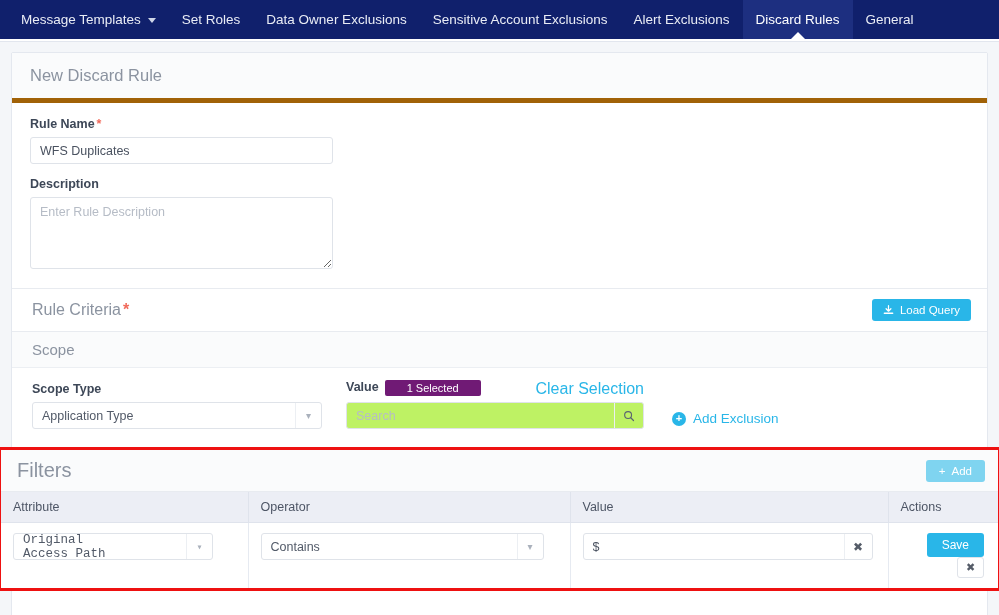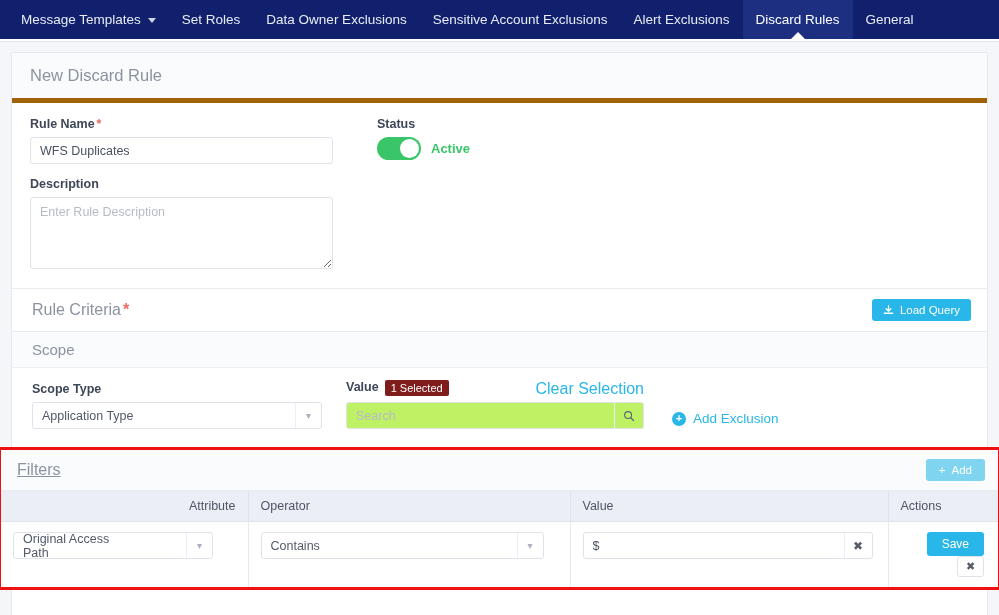--- a/index.html
+++ b/index.html
@@ -213,24 +213,24 @@
     background: transparent;
   }
   .search-box input::placeholder { color: #b6bcc6; }
   .search-btn {
     width: 29px; height: 100%;
     border-left: 1px solid #eceff3;
     display: flex; align-items: center; justify-content: center;
     cursor: pointer;
   }
   .badge {
-    background: #7f1d1d;
+    background: #701a75;
     color: #fff;
     font-size: 11px;
-    padding: 2px 6px;
+    padding: 2px 22px;
     border-radius: 2px;
     margin-left: 6px;
     font-weight: normal;
     display: inline-block;
     vertical-align: middle;
   }
   .link {
     color: #29b6e8;
     font-size: 16px;
     cursor: pointer;
@@ -272,21 +272,21 @@
     border-top: 3px solid #ee1111;
   }
   .filters-head {
     display: flex;
     align-items: center;
     justify-content: space-between;
     padding: 9px 13px 9px 16px;
     background: #fafbfc;
     border-bottom: 1px solid #e8ebf0;
   }
-  .filters-title { font-size: 16px; color: #8b93a0; text-decoration: underline; }
+  .filters-title { font-size: 20px; color: #8b93a0; }
   .btn-add { padding: 5px 13px; font-size: 11.5px; border-radius: 3px; }
 
   table.filters-table {
     width: 100%;
     border-collapse: collapse;
     table-layout: fixed;
   }
   table.filters-table th {
     background: #eceef5;
     text-align: left;
@@ -306,21 +306,21 @@
     border-right: 1px solid #e6eaf1;
     vertical-align: top;
     background: #fff;
     height: 62px;
   }
   table.filters-table td:last-child {
     border-right: none;
     text-align: right;
     padding-right: 14px;
   }
-  .cell-select { width: 200px; }
+  .cell-select { width: 200px; font-family: Liberation Mono, monospace; }
   .cell-select-op { width: 283px; }
   .value-input-group {
     display: flex;
     width: 290px;
     height: 27px;
     border: 1px solid #dfe3e9;
     border-radius: 3px;
     background: #fff;
   }
   .value-input-group input {
@@ -399,29 +399,20 @@
     <div class="card-header">New Discard Rule</div>
 
     <div class="card-body">
 
       <div class="form-row">
         <div class="field-col-left">
           <label class="field-label">
             <span>Rule Name</span><span class="req">*</span>
           </label>
           <input class="text-input" type="text" value="WFS Duplicates" style="">
-        </div>
-        <div class="field-col-right">
-          <label class="field-label">Status</label>
-          <div class="toggle-wrap">
-            <div class="toggle">
-              <div class="knob"></div>
-            </div>
-            <span class="toggle-text">Active</span>
-          </div>
         </div>
       </div>
 
       <div style="margin-top:13px;">
         <label class="field-label">Description</label>
         <textarea class="textarea" placeholder="Enter Rule Description" style=""></textarea>
       </div>
 
       <div class="criteria-panel">
 
@@ -480,21 +471,21 @@
               <div class="filters-title">Filters</div>
               <button class="btn btn-primary-light btn-add">
                 <span>+</span>
                 <span>Add</span>
               </button>
             </div>
 
             <table class="filters-table">
               <thead>
                 <tr>
-                  <th style="width:247px;text-align:right;">Attribute</th>
+                  <th style="width:247px;">Attribute</th>
                   <th style="width:322px;">Operator</th>
                   <th style="width:318px;">Value</th>
                   <th>Actions</th>
                 </tr>
               </thead>
               <tbody>
                 <tr>
                   <td>
                     <div class="select-box cell-select">
                       <span class="sel-text">Original Access Path</span>

